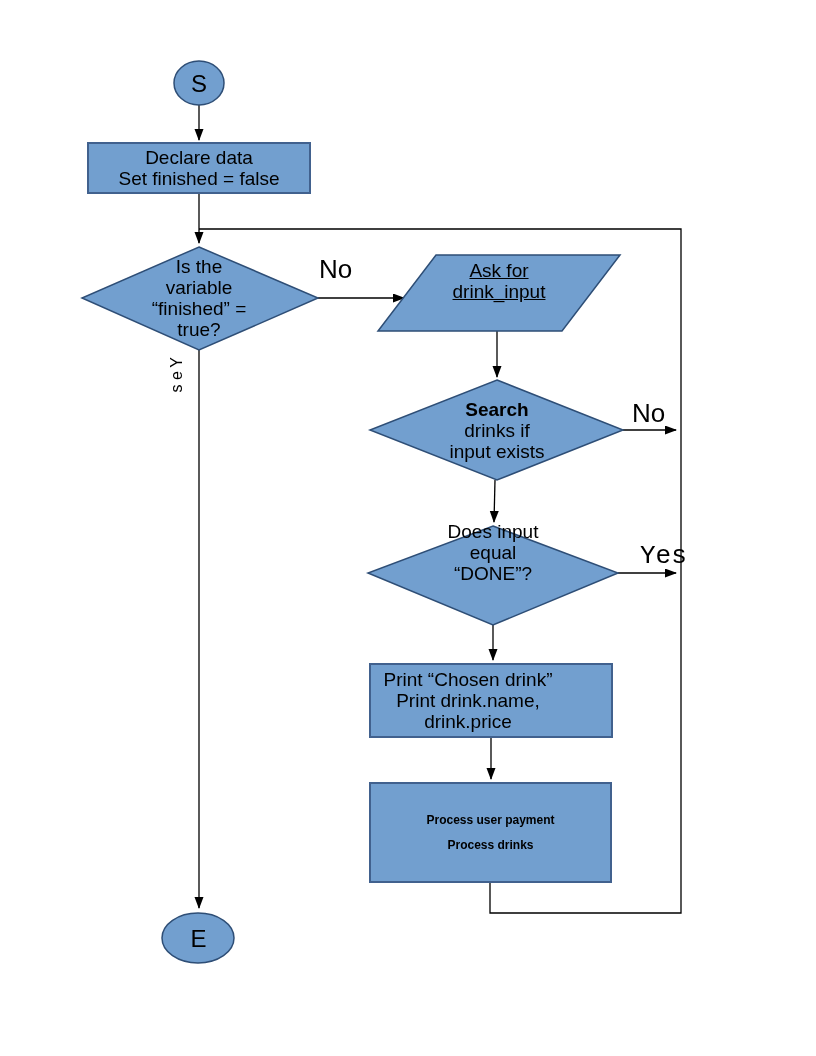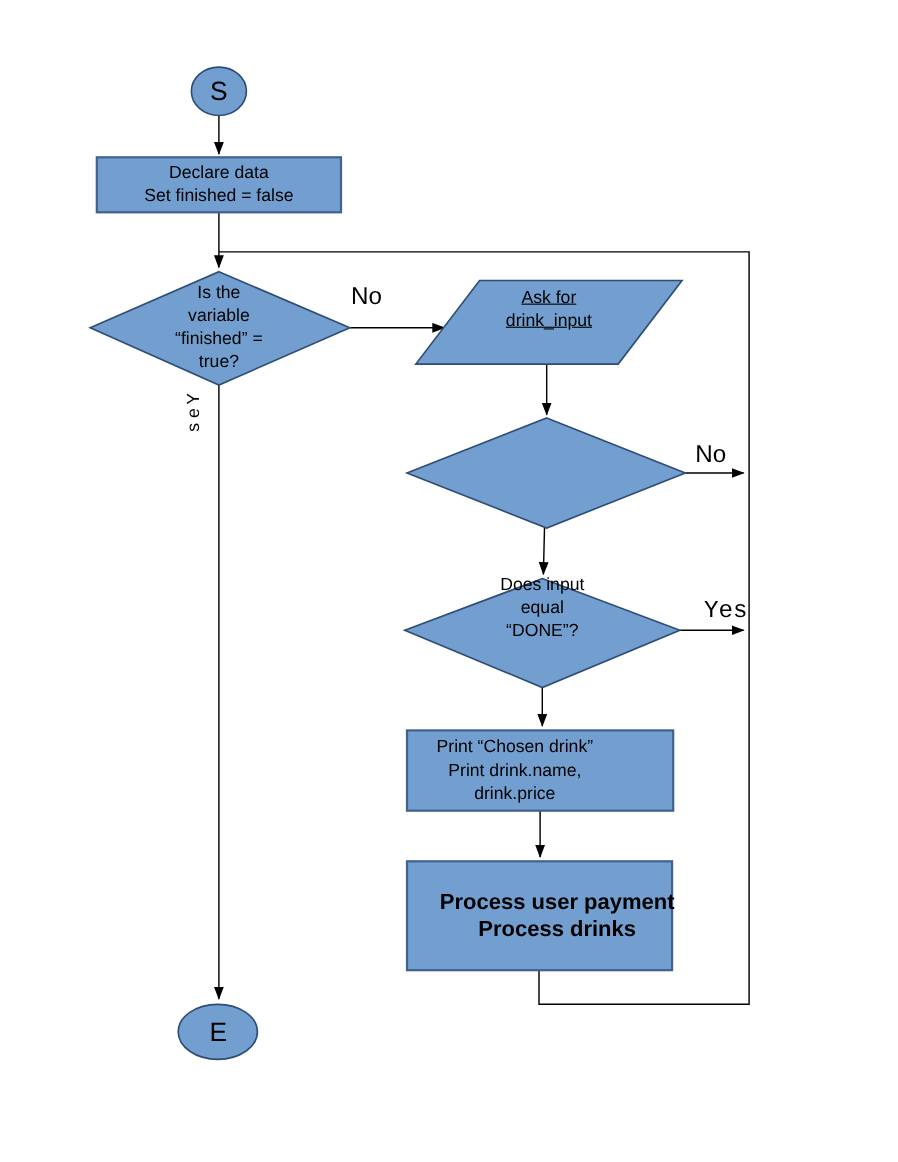--- a/index.html
+++ b/index.html
@@ -5,27 +5,27 @@
   html,body { margin:0; padding:0; background:#ffffff; }
   #canvas {
     position:relative; width:816px; height:1056px; background:#ffffff;
     font-family:"Liberation Sans", sans-serif; color:#000000; overflow:hidden;
   }
   #wires { position:absolute; left:0; top:0; width:816px; height:1056px; }
   .txt {
     position:absolute; display:flex; flex-direction:column;
     align-items:center; justify-content:center;
     text-align:center; white-space:pre-line;
-    font-size:16px; line-height:21px; color:#000000;
+    font-size:19px; line-height:21px; color:#000000;
   }
   .txt span { white-space:pre-line; }
   .bold { font-weight:bold; }
-  .edge-label { position:absolute; font-size:22px; line-height:24px; color:#000000;text-align:right; }
+  .edge-label { position:absolute; font-size:26px; line-height:24px; color:#000000;text-align:right; }
   .terminator-label { font-size:24px; }
-  .process-big { font-size:20px; line-height:25px;margin-left:16px; }
+  .process-big { font-size:12px; line-height:25px; }
   .vertical-label { position:absolute; display:flex; flex-direction:column; align-items:center; font-size:16px; }
   .vchar { display:block; height:13px; width:18px; line-height:13px; text-align:center; transform:rotate(-90deg); }
 </style>
 </head>
 <body>
 
 <div id="canvas">
 
   <svg id="wires" width="816" height="1056" viewBox="0 0 816 1056" xmlns="http://www.w3.org/2000/svg">
     <defs>
@@ -63,20 +63,25 @@
 Set finished = false</div>
 
   <div class="txt" style="left:99px; top:252px; width:200px; height:92px;">Is the
 variable
 “finished” =
 true?</div>
 
   <div class="txt" style="left:409px; top:260px; width:180px; height:42px;text-decoration:underline;">Ask for
 drink_input</div>
 
+  <div class="txt" style="left:397px; top:399px; width:200px; height:63px;">
+    <span class="bold">Search</span>
+    <span>drinks if
+input exists</span>
+  </div>
 
   <div class="txt" style="left:393px; top:521px; width:200px; height:63px;">Does input
 equal
 “DONE”?</div>
 
   <div class="txt" style="left:370px; top:664px; width:196px; height:73px;">Print “Chosen drink”
 Print drink.name,
 drink.price</div>
 
   <div class="txt process-big" style="left:370px; top:783px; width:241px; height:99px;">

